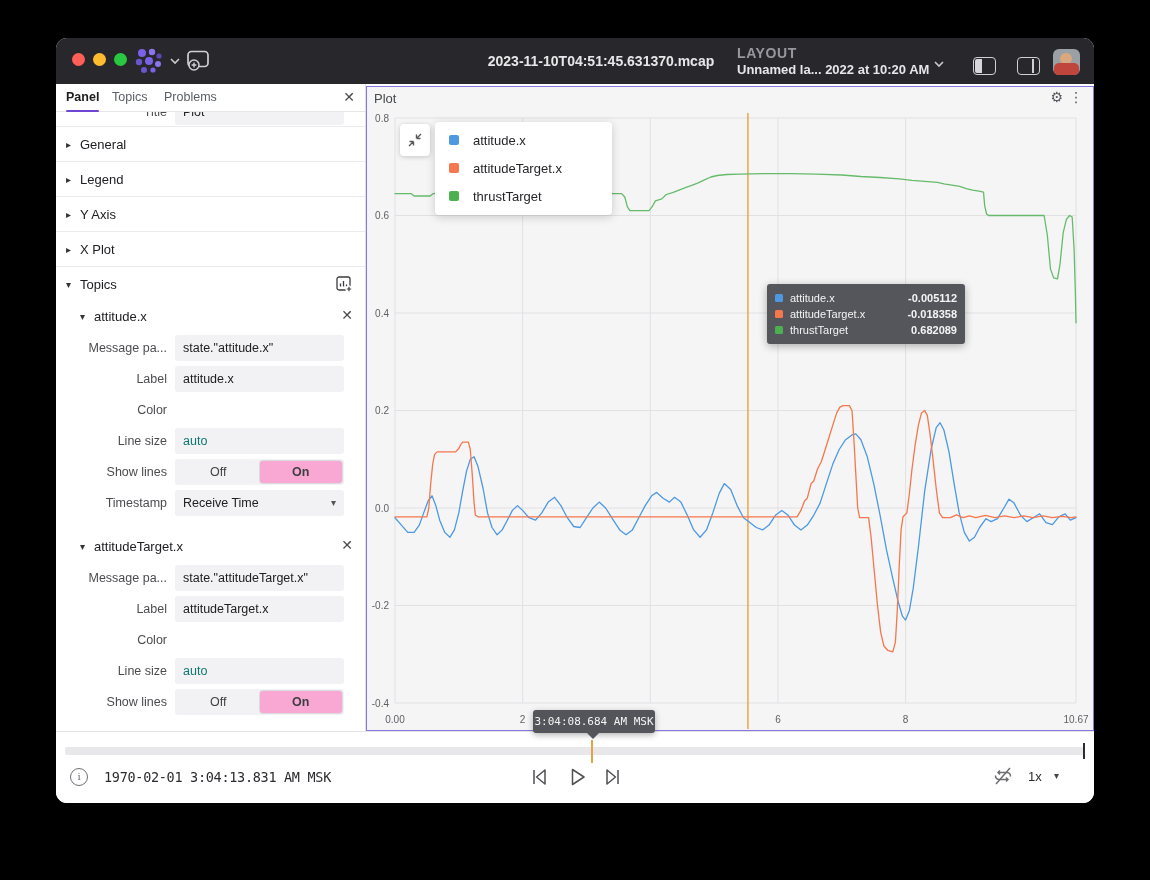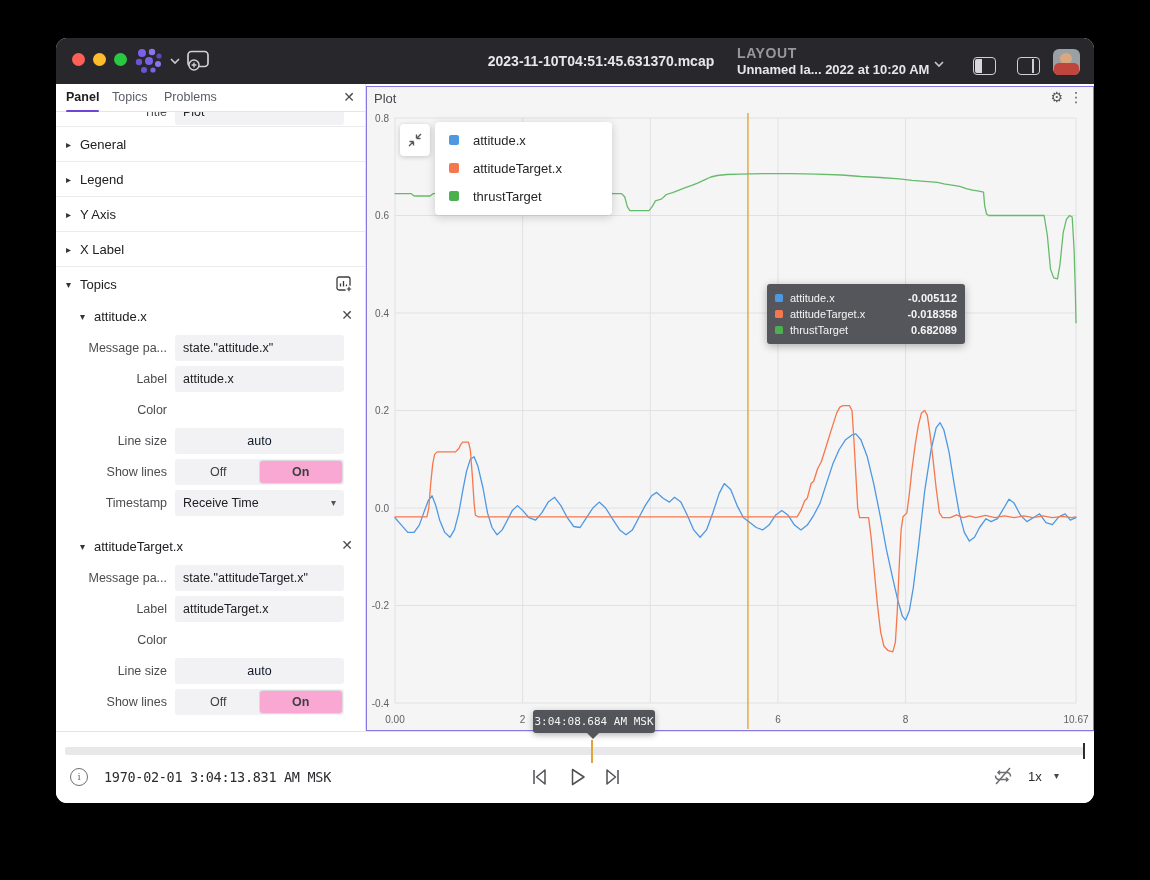--- a/index.html
+++ b/index.html
@@ -34,21 +34,21 @@
   .section-row{position:relative;height:35px;border-top:1px solid #ebebee;display:flex;align-items:center;cursor:pointer;background:#fff;}
   .section-row .chev{width:14px;margin-left:10px;font-size:10px;color:#343438;}
   .section-row .sec-label{font-size:13px;color:#202024;font-weight:500;}
   .sec-action{position:absolute;right:12px;top:8px;width:18px;height:18px;cursor:pointer;}
   .series-head{position:relative;height:30px;display:flex;align-items:center;cursor:pointer;}
   .series-head .chev{width:14px;margin-left:24px;font-size:10px;color:#343438;}
   .series-head .s-label{font-size:13px;color:#202024;}
   .series-head .s-close{position:absolute;right:12px;top:6px;font-size:14px;color:#4a4a4e;cursor:pointer;}
   .field-row{display:flex;align-items:center;height:26px;margin-bottom:5px;}
   .swatch{display:inline-block;width:15px;height:15px;border-radius:2px;margin-right:7px;vertical-align:-3px;border:1px solid rgba(0,0,0,.15);}
-  .auto-input{color:#0f172a;text-align:center;}
+  .auto-input{color:#0f766e;text-align:left;}
   .toggle-wrap{width:169px;height:26px;background:#f2f2f4;border-radius:3px;display:flex;padding:2px;}
   .toggle-opt{flex:1;text-align:center;font-size:12.5px;line-height:22px;color:#3f3f43;border-radius:3px;cursor:pointer;}
   .toggle-opt.sel{background:#f9a8d4;font-weight:bold;box-shadow:0 0 0 1px #dcdce0;}
   .select-input{position:relative;cursor:pointer;}
   .select-caret{position:absolute;right:8px;top:0;font-size:10px;color:#55555a;line-height:26px;}
   
   #plotpanel{position:absolute;left:310px;top:48px;width:728px;height:645px;background:#f5f5f6;border:1px solid #8678e0;}
   #plot-header{position:absolute;left:0;top:0;right:0;height:22px;}
   #plot-title{position:absolute;left:7px;top:4px;font-size:13px;color:#46494e;}
   #plot-gear{position:absolute;right:30px;top:2px;font-size:14px;color:#55585d;cursor:pointer;}
@@ -148,21 +148,21 @@
           <div class="section-row">
             <span class="chev">▸</span>
             <span class="sec-label">Legend</span>
           </div>
           <div class="section-row">
             <span class="chev">▸</span>
             <span class="sec-label">Y Axis</span>
           </div>
           <div class="section-row">
             <span class="chev">▸</span>
-            <span class="sec-label">X Label</span>
+            <span class="sec-label">X Plot</span>
           </div>
           <div class="section-row">
             <span class="chev">▾</span>
             <span class="sec-label">Topics</span>
             <span class="sec-action">
               <svg width="18" height="18" viewBox="0 0 18 18">
                 <rect x="2" y="2" width="13" height="13" rx="2" fill="none" stroke="#3c3c40" stroke-width="1.3"></rect>
                 <path d="M5.5 11.5 v-3 M8.5 11.5 v-5.5 M11.5 11.5 v-2" stroke="#3c3c40" stroke-width="1.3"></path>
                 <circle cx="14" cy="14" r="3.6" fill="#fff"></circle>
                 <path d="M14 11.8 v4.4 M11.8 14 h4.4" stroke="#3c3c40" stroke-width="1.2"></path>

